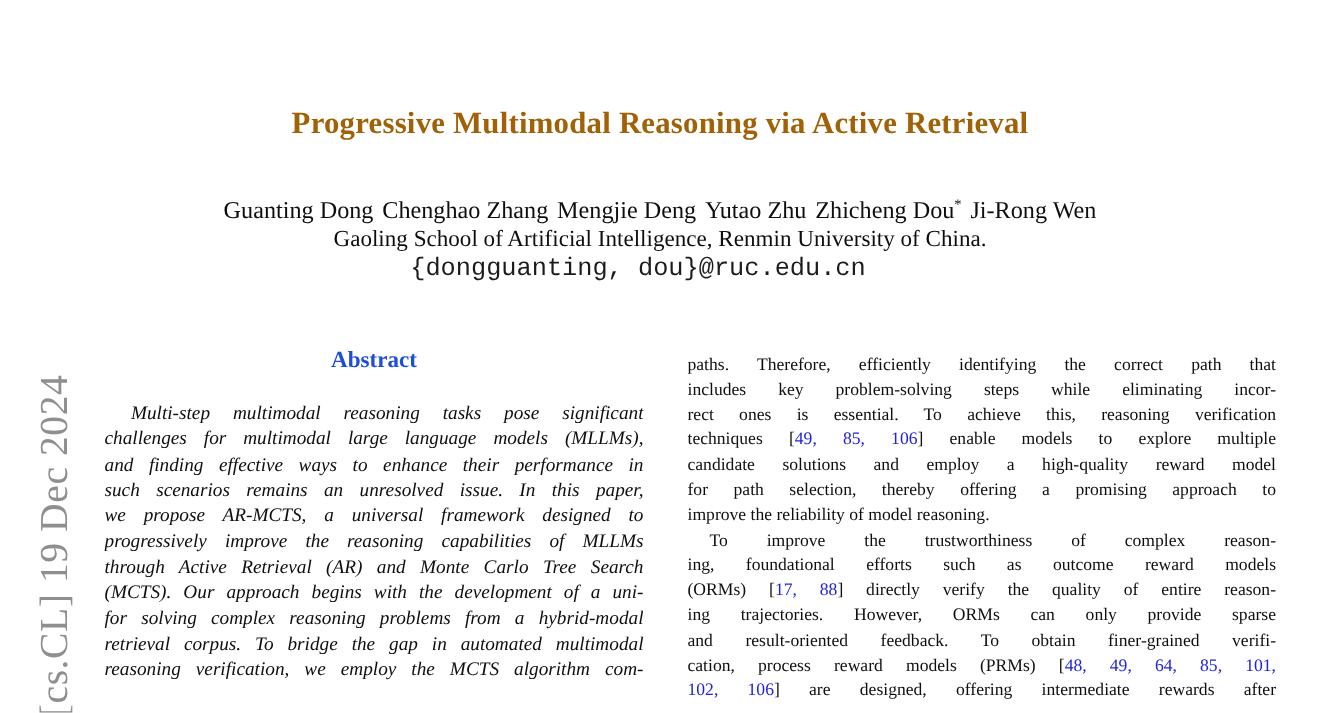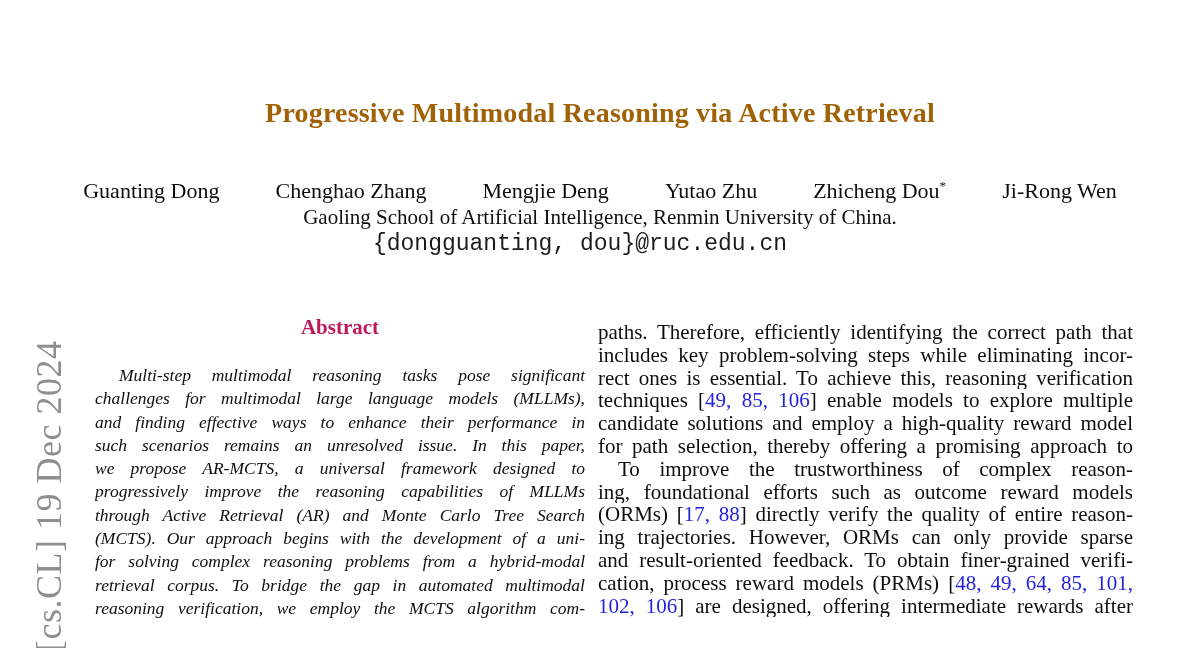--- a/index.html
+++ b/index.html
@@ -23,21 +23,21 @@
     letter-spacing: 0.2px;
   }
   .authors {
     position: absolute;
     left: 0; top: 178px;
     width: 1200px;
     text-align: center;
     font-size: 22px;
     white-space: nowrap;
   }
-  .author { margin: 0 28px; }
+  .author { margin: 0 4px; }
   .author sup { font-size: 60%; vertical-align: super; line-height: 0; }
   .affiliation {
     position: absolute;
     left: 0; top: 205px;
     width: 1200px;
     text-align: center;
     font-size: 21px;
   }
   .email {
     position: absolute;
@@ -48,34 +48,34 @@
     font-size: 23px;
     color: #1c1c1c;
   }
   .abs-heading {
     position: absolute;
     left: 95px; top: 315px;
     width: 490px;
     text-align: center;
     font-size: 21px;
     font-weight: bold;
-    color: #be185d;
+    color: #1d4ed8;
   }
   .col { position: absolute; }
   .col-left {
     left: 95px; top: 364px;
     width: 490px;
     font-size: 17.5px;
     font-style: italic;
   }
   .col-left .jline { line-height: 23.3px; height: 23.3px; }
   .col-right {
-    left: 598px; top: 321px;
+    left: 625px; top: 321px;
     width: 535px;
-    font-size: 21px;
+    font-size: 16px;
   }
   .col-right .jline { line-height: 22.8px; height: 22.8px; }
   .jline {
     text-align: justify;
     text-align-last: justify;
     white-space: normal;
     overflow: hidden;
   }
   .jline.end { text-align-last: left; }
   .col-left .jline.ind { text-indent: 24px; }
@@ -123,20 +123,21 @@
       <div class="jline"><span>reasoning verification, we employ the MCTS algorithm com-</span></div>
     </div>
 
   <div class="col col-right">
       <div class="jline"><span>paths. Therefore, efficiently identifying the correct path that</span></div>
       <div class="jline"><span>includes key problem-solving steps while eliminating incor-</span></div>
       <div class="jline"><span>rect ones is essential. To achieve this, reasoning verification</span></div>
       <div class="jline"><span>techniques [</span><span class="cite">49, 85, 106</span><span>] enable models to explore multiple</span></div>
       <div class="jline"><span>candidate solutions and employ a high-quality reward model</span></div>
       <div class="jline"><span>for path selection, thereby offering a promising approach to</span></div>
+      <div class="jline end"><span>improve the reliability of model reasoning.</span></div>
       <div class="jline ind"><span>To improve the trustworthiness of complex reason-</span></div>
       <div class="jline"><span>ing, foundational efforts such as outcome reward models</span></div>
       <div class="jline"><span>(ORMs) [</span><span class="cite">17, 88</span><span>] directly verify the quality of entire reason-</span></div>
       <div class="jline"><span>ing trajectories. However, ORMs can only provide sparse</span></div>
       <div class="jline"><span>and result-oriented feedback. To obtain finer-grained verifi-</span></div>
       <div class="jline"><span>cation, process reward models (PRMs) [</span><span class="cite">48, 49, 64, 85, 101,</span></div>
       <div class="jline"><span class="cite">102, 106</span><span>] are designed, offering intermediate rewards after</span></div>
     </div>
 
   <div class="arxiv-stamp">[cs.CL] 19 Dec 2024</div>

